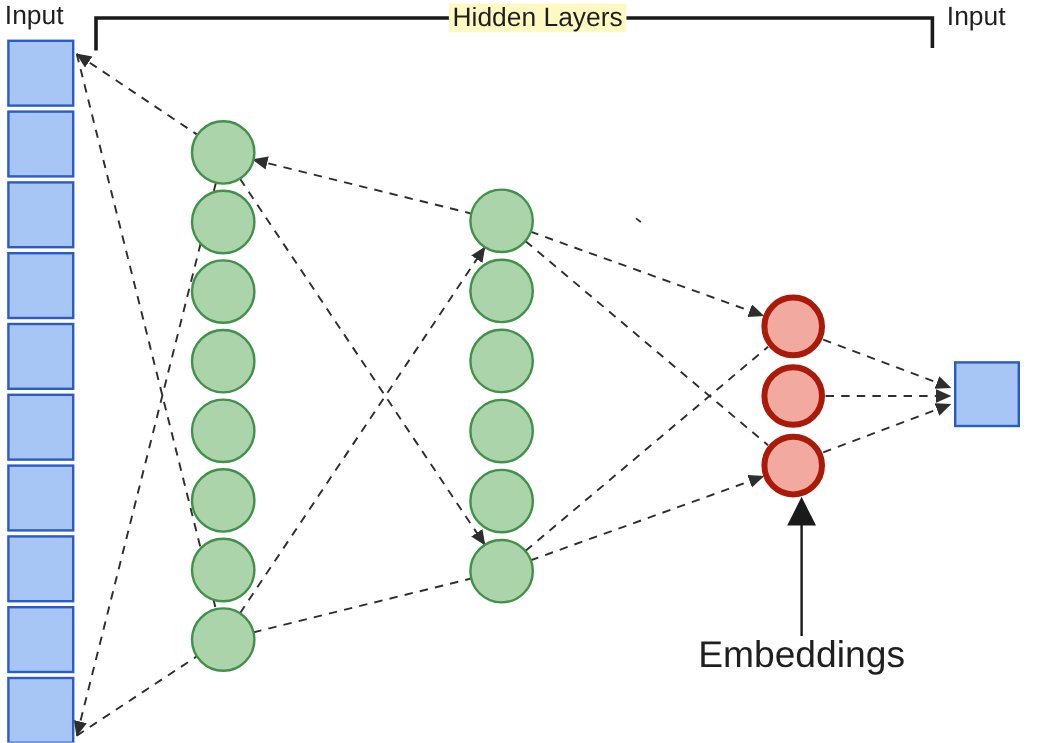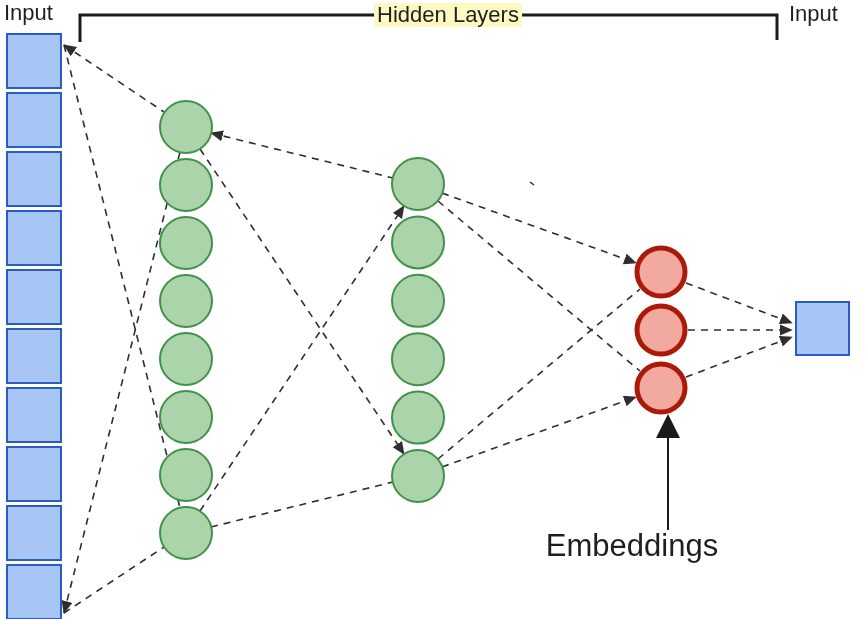--- a/index.html
+++ b/index.html
@@ -7,21 +7,21 @@
     position:relative;width:865px;height:619px;background:#ffffff;overflow:hidden;
     font-family:"Liberation Sans","DejaVu Sans",sans-serif;
   }
   #net-svg{position:absolute;left:0;top:0;}
   .lbl{position:absolute;color:#1f1f1f;white-space:nowrap;line-height:1.1;}
   .lbl-small{font-size:22px;}
   .lbl-big{font-size:31px;}
   #hidden-layers-label{left:427px;top:3px;transform:translateX(-50%);background:#fef9c3;padding:0 3px;margin-left:21px;}
   #input-label{left:4px;top:1px;}
   #output-label{left:789px;top:2px;}
-  #embeddings-label{left:632px;top:529px;transform:translateX(-50%);}
+  #embeddings-label{left:668px;top:529px;transform:translateX(-50%);}
 </style>
 </head>
 <body>
 
 <div id="stage">
   <svg id="net-svg" width="865" height="619" viewBox="0 0 865 619">
     <defs>
       <marker id="arrowE" orient="auto" markerWidth="11" markerHeight="9" refX="7.5" refY="3.5">
         <path d="M0,0 L8,3.5 L0,7 Z" fill="#2e2e2e"></path>
       </marker>

